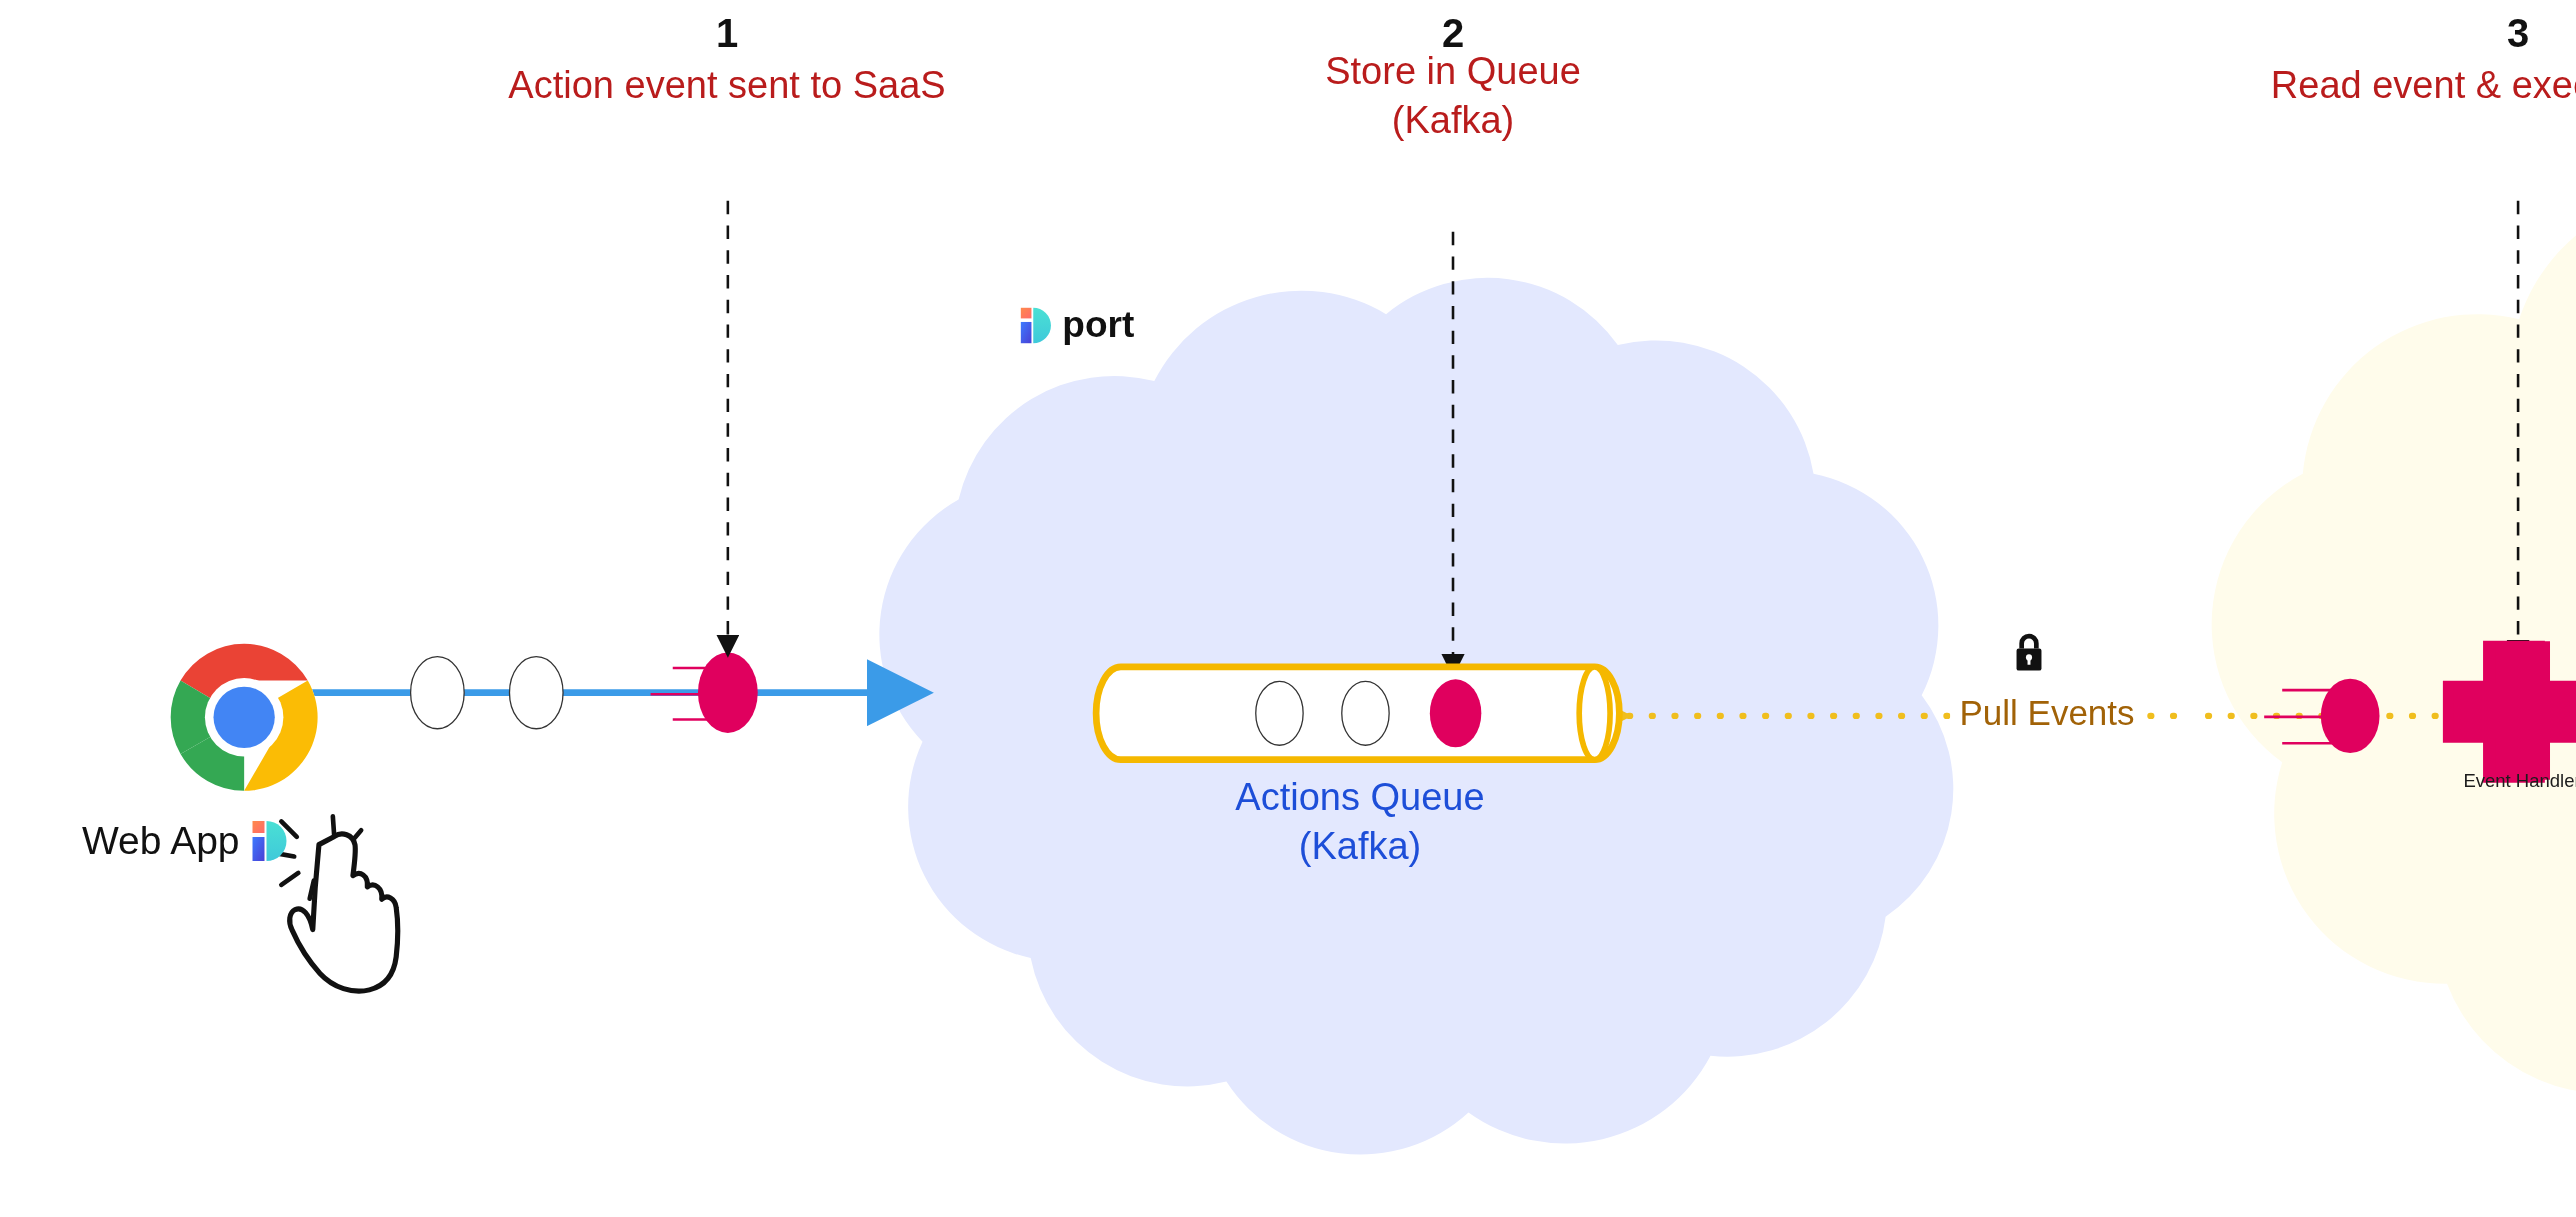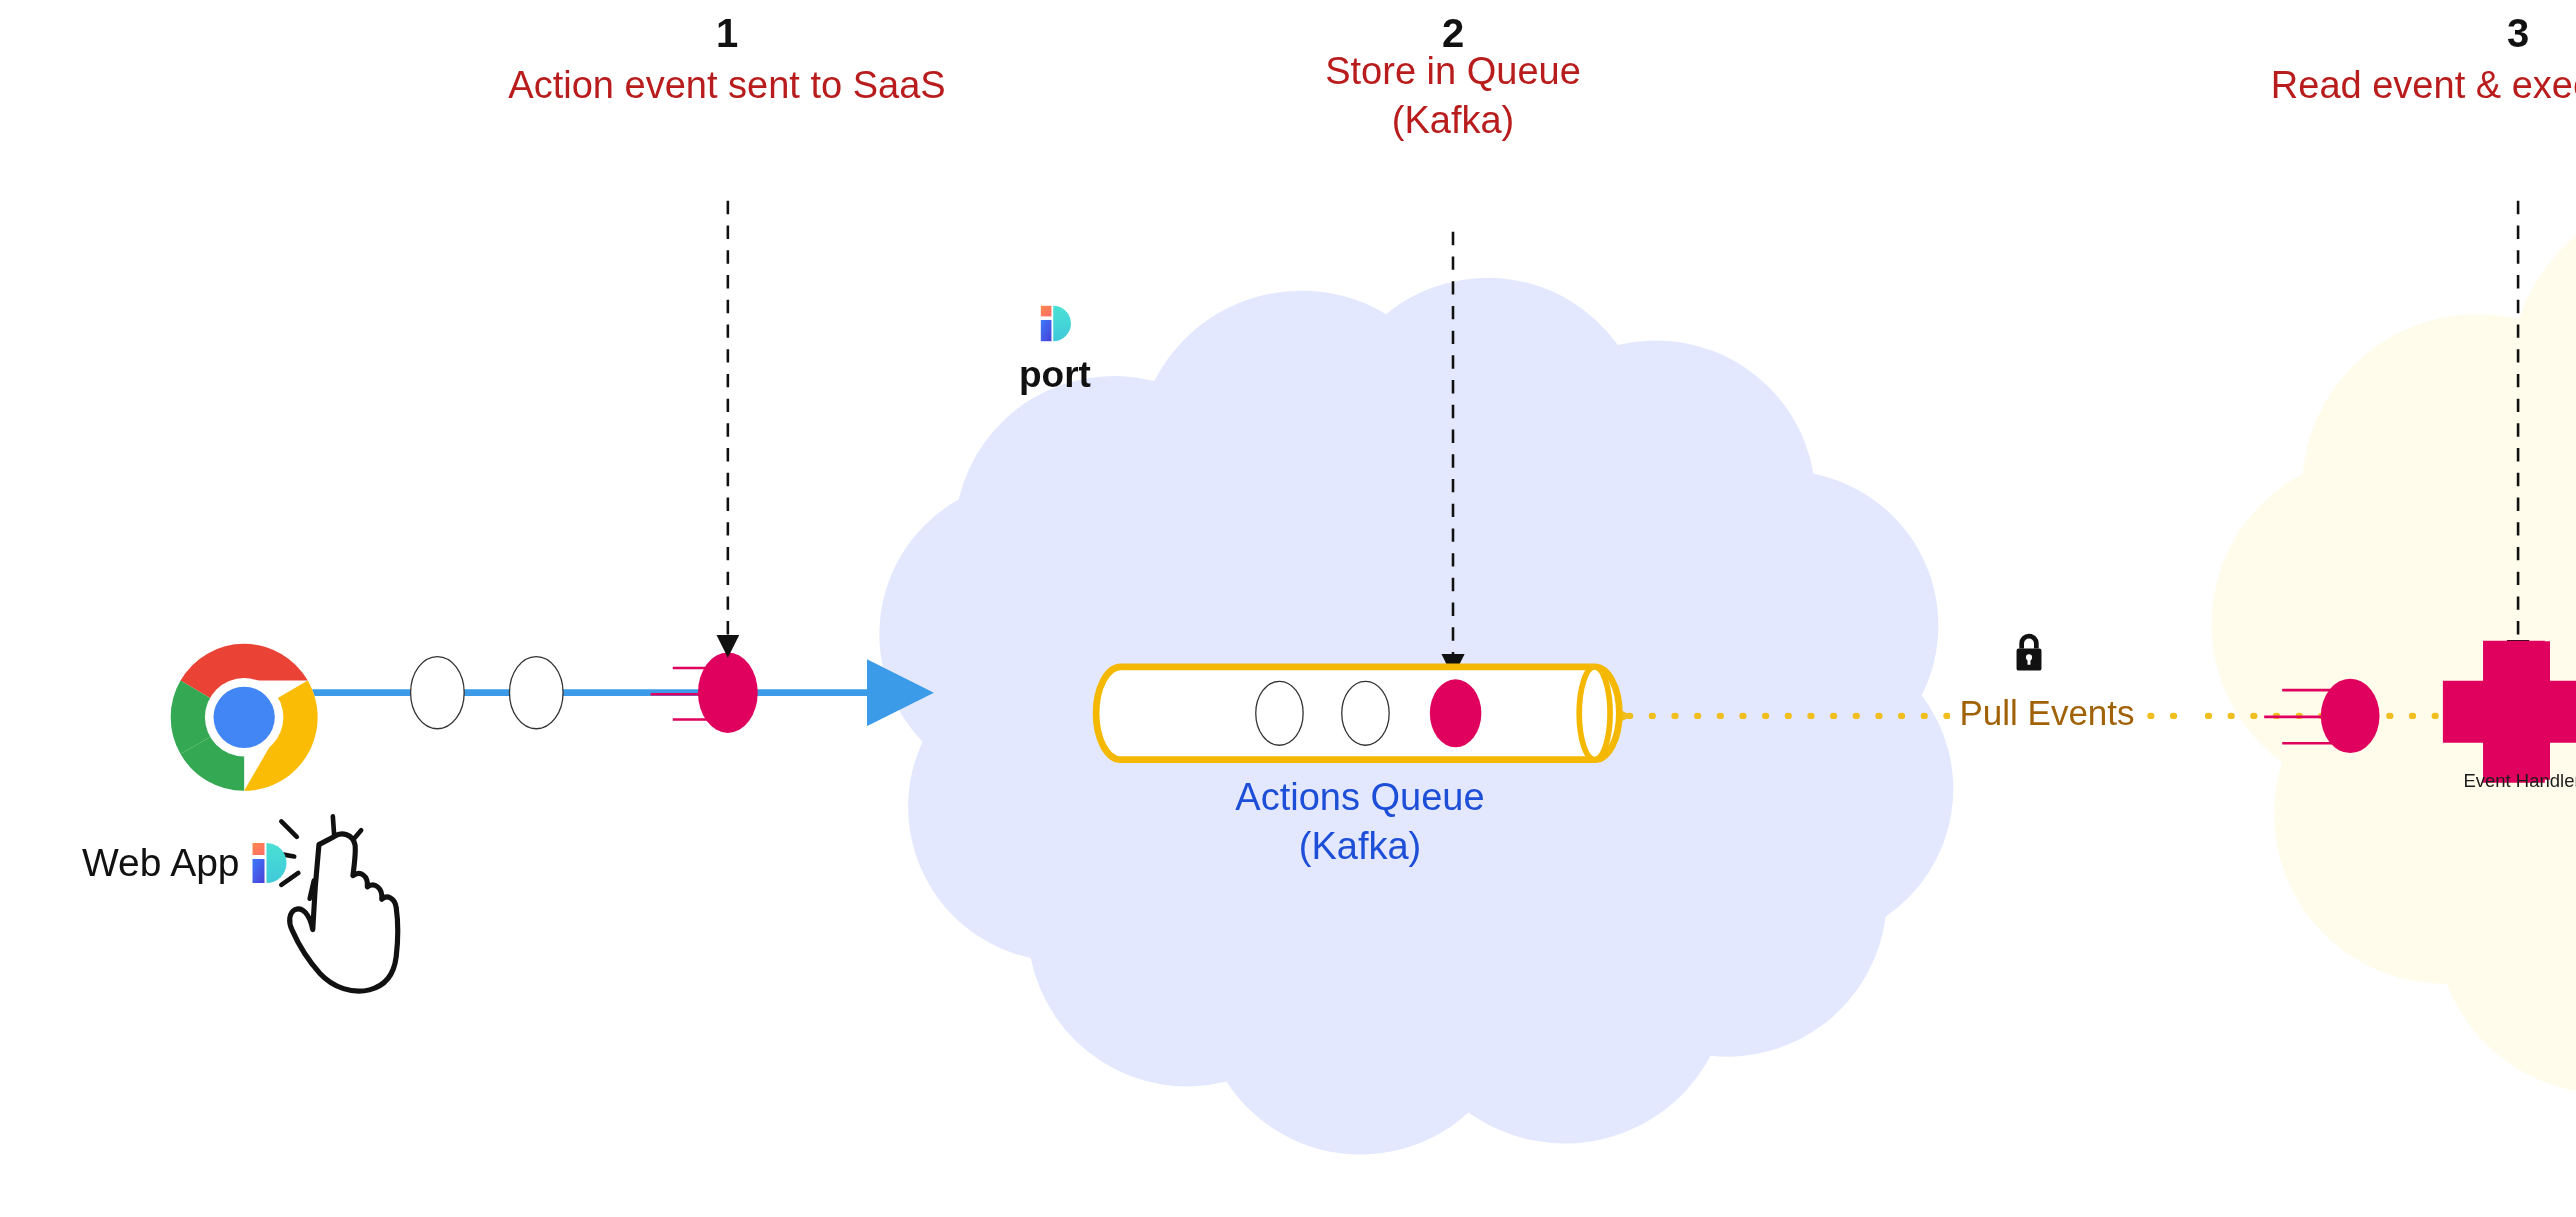--- a/index.html
+++ b/index.html
@@ -165,21 +165,21 @@
              C 580 1838 600 1868 620 1890 C 646 1918 684 1930 716 1922
              C 748 1914 764 1890 768 1858
              C 772 1824 772 1790 768 1762
              C 766 1744 750 1736 740 1746
              C 742 1724 726 1712 712 1722
              C 714 1700 698 1690 684 1700
              C 688 1670 690 1652 688 1640
              C 684 1620 662 1614 648 1624 Z" fill="#fff" stroke="#111" stroke-width="10" stroke-linejoin="round"></path>
   </svg>
 
-  <div class="webapp-label" style="left:82px;top:841px;">
+  <div class="webapp-label" style="left:82px;top:819px;">
     <span>Web App</span>
     <svg width="37" height="44" viewBox="0 0 36 44">
       <defs>
         <linearGradient id="pg1" x1="0" y1="0" x2="1" y2="1">
             <stop offset="0" stop-color="#FF8A4C"></stop>
             <stop offset="1" stop-color="#FF6A6A"></stop>
           </linearGradient>
         <linearGradient id="pg2" x1="0" y1="0" x2="1" y2="1">
             <stop offset="0" stop-color="#3D7BFF"></stop>
             <stop offset="1" stop-color="#4A3FD4"></stop>
@@ -188,21 +188,21 @@
             <stop offset="0" stop-color="#4AE0D4"></stop>
             <stop offset="1" stop-color="#3FC9DA"></stop>
           </linearGradient>
       </defs>
       <path d="M2 2 h12 v12 H2z" fill="url(#pg1)"></path>
       <path d="M2 18 h12 v24 H2z" fill="url(#pg2)"></path>
       <path d="M16 2 a20 20 0 0 1 0 40 z" fill="url(#pg3)"></path>
     </svg>
   </div>
 
-  <div class="webapp-label" style="left:1019px;top:304px;gap:11.3px;flex-direction:column;">
+  <div class="webapp-label" style="left:1019px;top:304px;gap:11.3px;">
     <svg width="32" height="39" viewBox="0 0 36 44">
       <path d="M2 2 h12 v12 H2z" fill="url(#pg1)"></path>
       <path d="M2 18 h12 v24 H2z" fill="url(#pg2)"></path>
       <path d="M16 2 a20 20 0 0 1 0 40 z" fill="url(#pg3)"></path>
     </svg>
     <span style="font-weight:bold;font-size:37px;color:#111;">port</span>
   </div>
 
   <svg class="layer" viewBox="0 0 6770 2363">
     <g>

